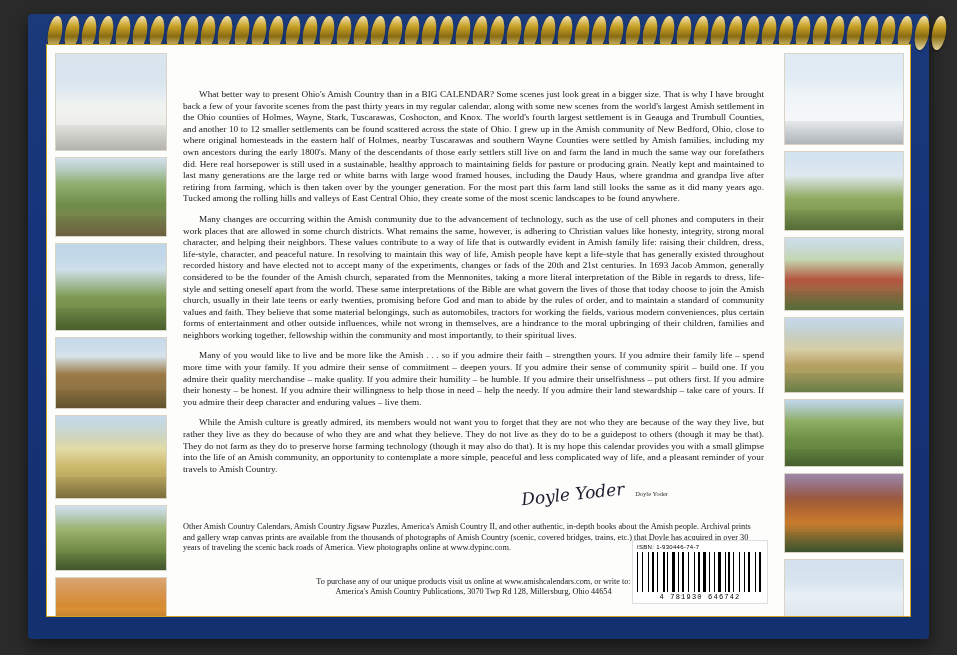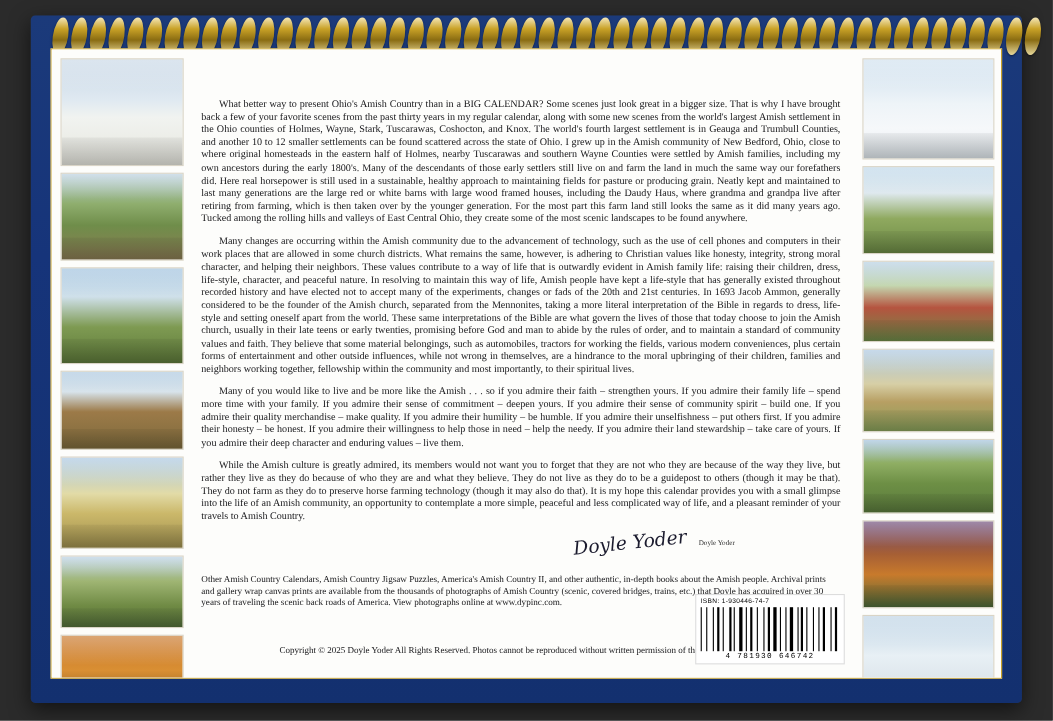--- a/index.html
+++ b/index.html
@@ -325,27 +325,27 @@
 
         <div class="signature-block">
           <div class="signature">Doyle Yoder</div>
           <div class="signature-name">Doyle Yoder</div>
         </div>
 
         <p class="para small">Other Amish Country Calendars, Amish Country Jigsaw Puzzles, America's Amish Country II, and other authentic, in-depth books about the Amish people. Archival prints and gallery wrap canvas prints are available from the thousands of photographs of Amish Country (scenic, covered bridges, trains, etc.) that Doyle has acquired in over 30 years of traveling the scenic back roads of America. View photographs online at www.dypinc.com.</p>
 
         <div class="divider-space"></div>
 
+        <div class="footer-group">
+          <div class="footer-line">To purchase any of our unique products visit us online at www.amishcalendars.com, or write to:</div>
+          <div class="footer-line">America's Amish Country Publications, 3070 Twp Rd 128, Millersburg, Ohio 44654</div>
+        </div>
 
         <div class="divider-space"></div>
 
-        <div class="footer-group">
-          <div class="footer-line">Copyright © 2025 Doyle Yoder All Rights Reserved. Photos cannot be reproduced without written permission of the copyright owner.</div>
-
-        </div>
 
       </div>
 
       <div class="barcode-box">
         <div class="isbn-label">ISBN: 1-930446-74-7</div>
         <div class="bars" id="bars">
             <i style="width: 1px; background: rgb(0, 0, 0);"></i>
             <i style="width: 2px; background: transparent;"></i>
             <i style="width: 1px; background: rgb(0, 0, 0);"></i>
             <i style="width: 3px; background: transparent;"></i>

